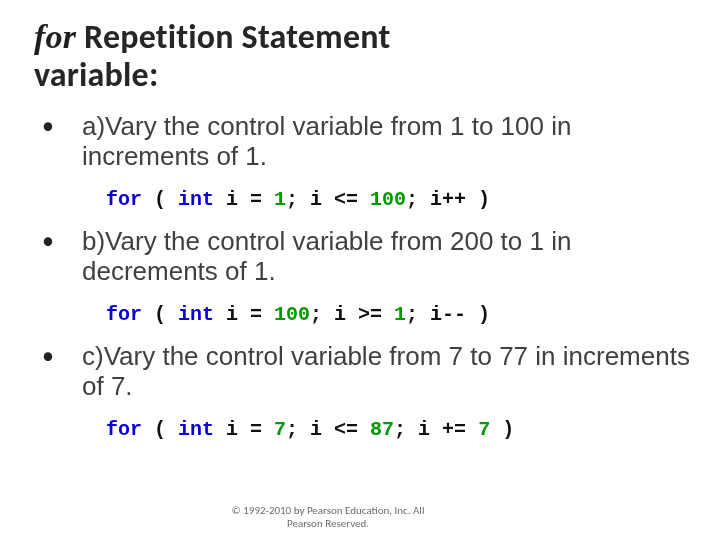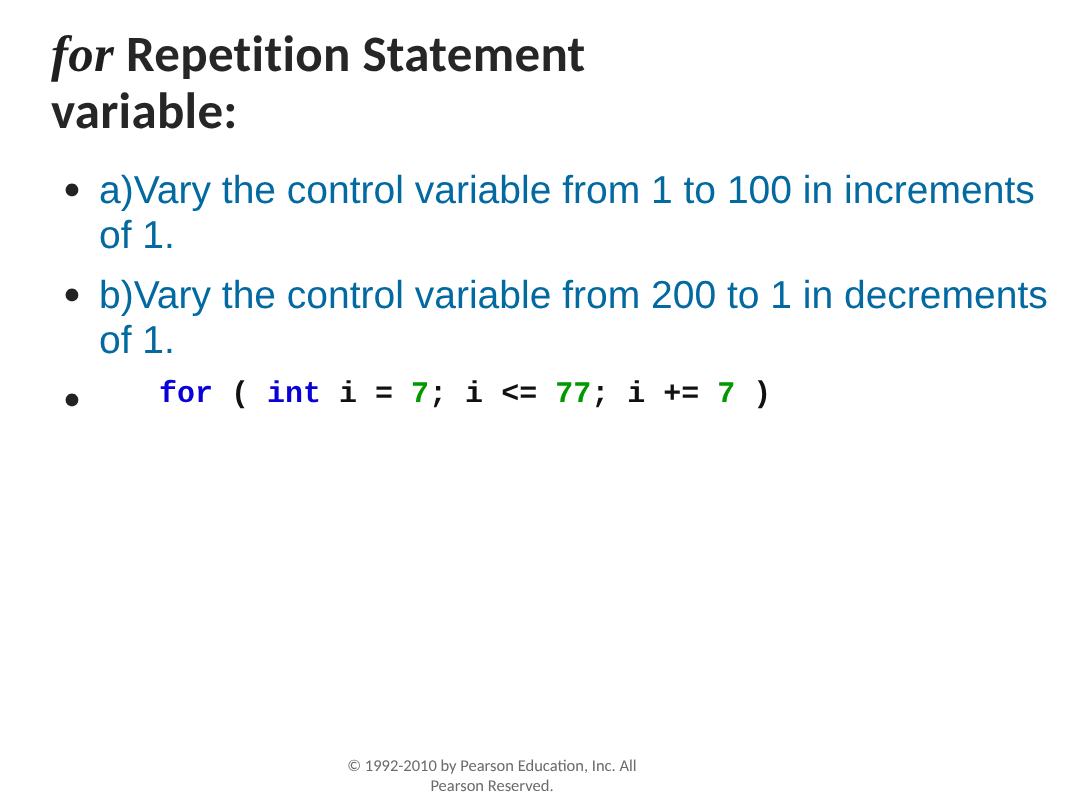--- a/index.html
+++ b/index.html
@@ -49,22 +49,22 @@
     left: 6px;
     top: 0;
     font-size: 24px;
     line-height: 1.2;
     color: #222;
   }
   .desc {
     font-family: Arial, Helvetica, sans-serif;
     font-size: 26px;
     line-height: 1.15;
-    color: #0369a1;
-    margin: 0;
+    color: #404040;
+    margin: 16px;
   }
   .code {
     font-family: "Courier New", Courier, monospace;
     font-size: 20px;
     font-weight: 700;
     color: #111;
     margin: 6px 0 6px 40px;
     white-space: pre;
   }
   .code .kw { color: #0a00d8; }
@@ -88,28 +88,31 @@
 
   <h1 class="title">
     <span class="kw">for</span><span> Repetition Statement</span><br>
     <span>variable:</span>
   </h1>
 
   <ul class="bullets">
 
     <li>
       <p class="desc">a)Vary the control variable from 1 to 100 in increments of 1.</p>
+      <div class="code"><span class="kw">for</span><span> ( </span><span class="kw">int</span><span> i = </span><span class="num">1</span><span>; i &lt;= </span><span class="num">100</span><span>; i++ )</span></div>
     </li>
 
     <li>
       <p class="desc">b)Vary the control variable from 200 to 1 in decrements of 1.</p>
+      <div class="code"><span class="kw">for</span><span> ( </span><span class="kw">int</span><span> i = </span><span class="num">100</span><span>; i &gt;= </span><span class="num">1</span><span>; i-- )</span></div>
     </li>
 
     <li>
-      <div class="code"><span class="kw">for</span><span> ( </span><span class="kw">int</span><span> i = </span><span class="num">7</span><span>; i &lt;= </span><span class="num">77</span><span>; i += </span><span class="num">7</span><span> )</span></div>
+      <p class="desc">c)Vary the control variable from 7 to 77 in increments of 7.</p>
+      <div class="code"><span class="kw">for</span><span> ( </span><span class="kw">int</span><span> i = </span><span class="num">7</span><span>; i &lt;= </span><span class="num">87</span><span>; i += </span><span class="num">7</span><span> )</span></div>
     </li>
 
   </ul>
 
   <div class="footer">
     <span>© 1992-2010 by Pearson Education, Inc. All</span><br>
     <span>Pearson Reserved.</span>
   </div>
 
 </div>

